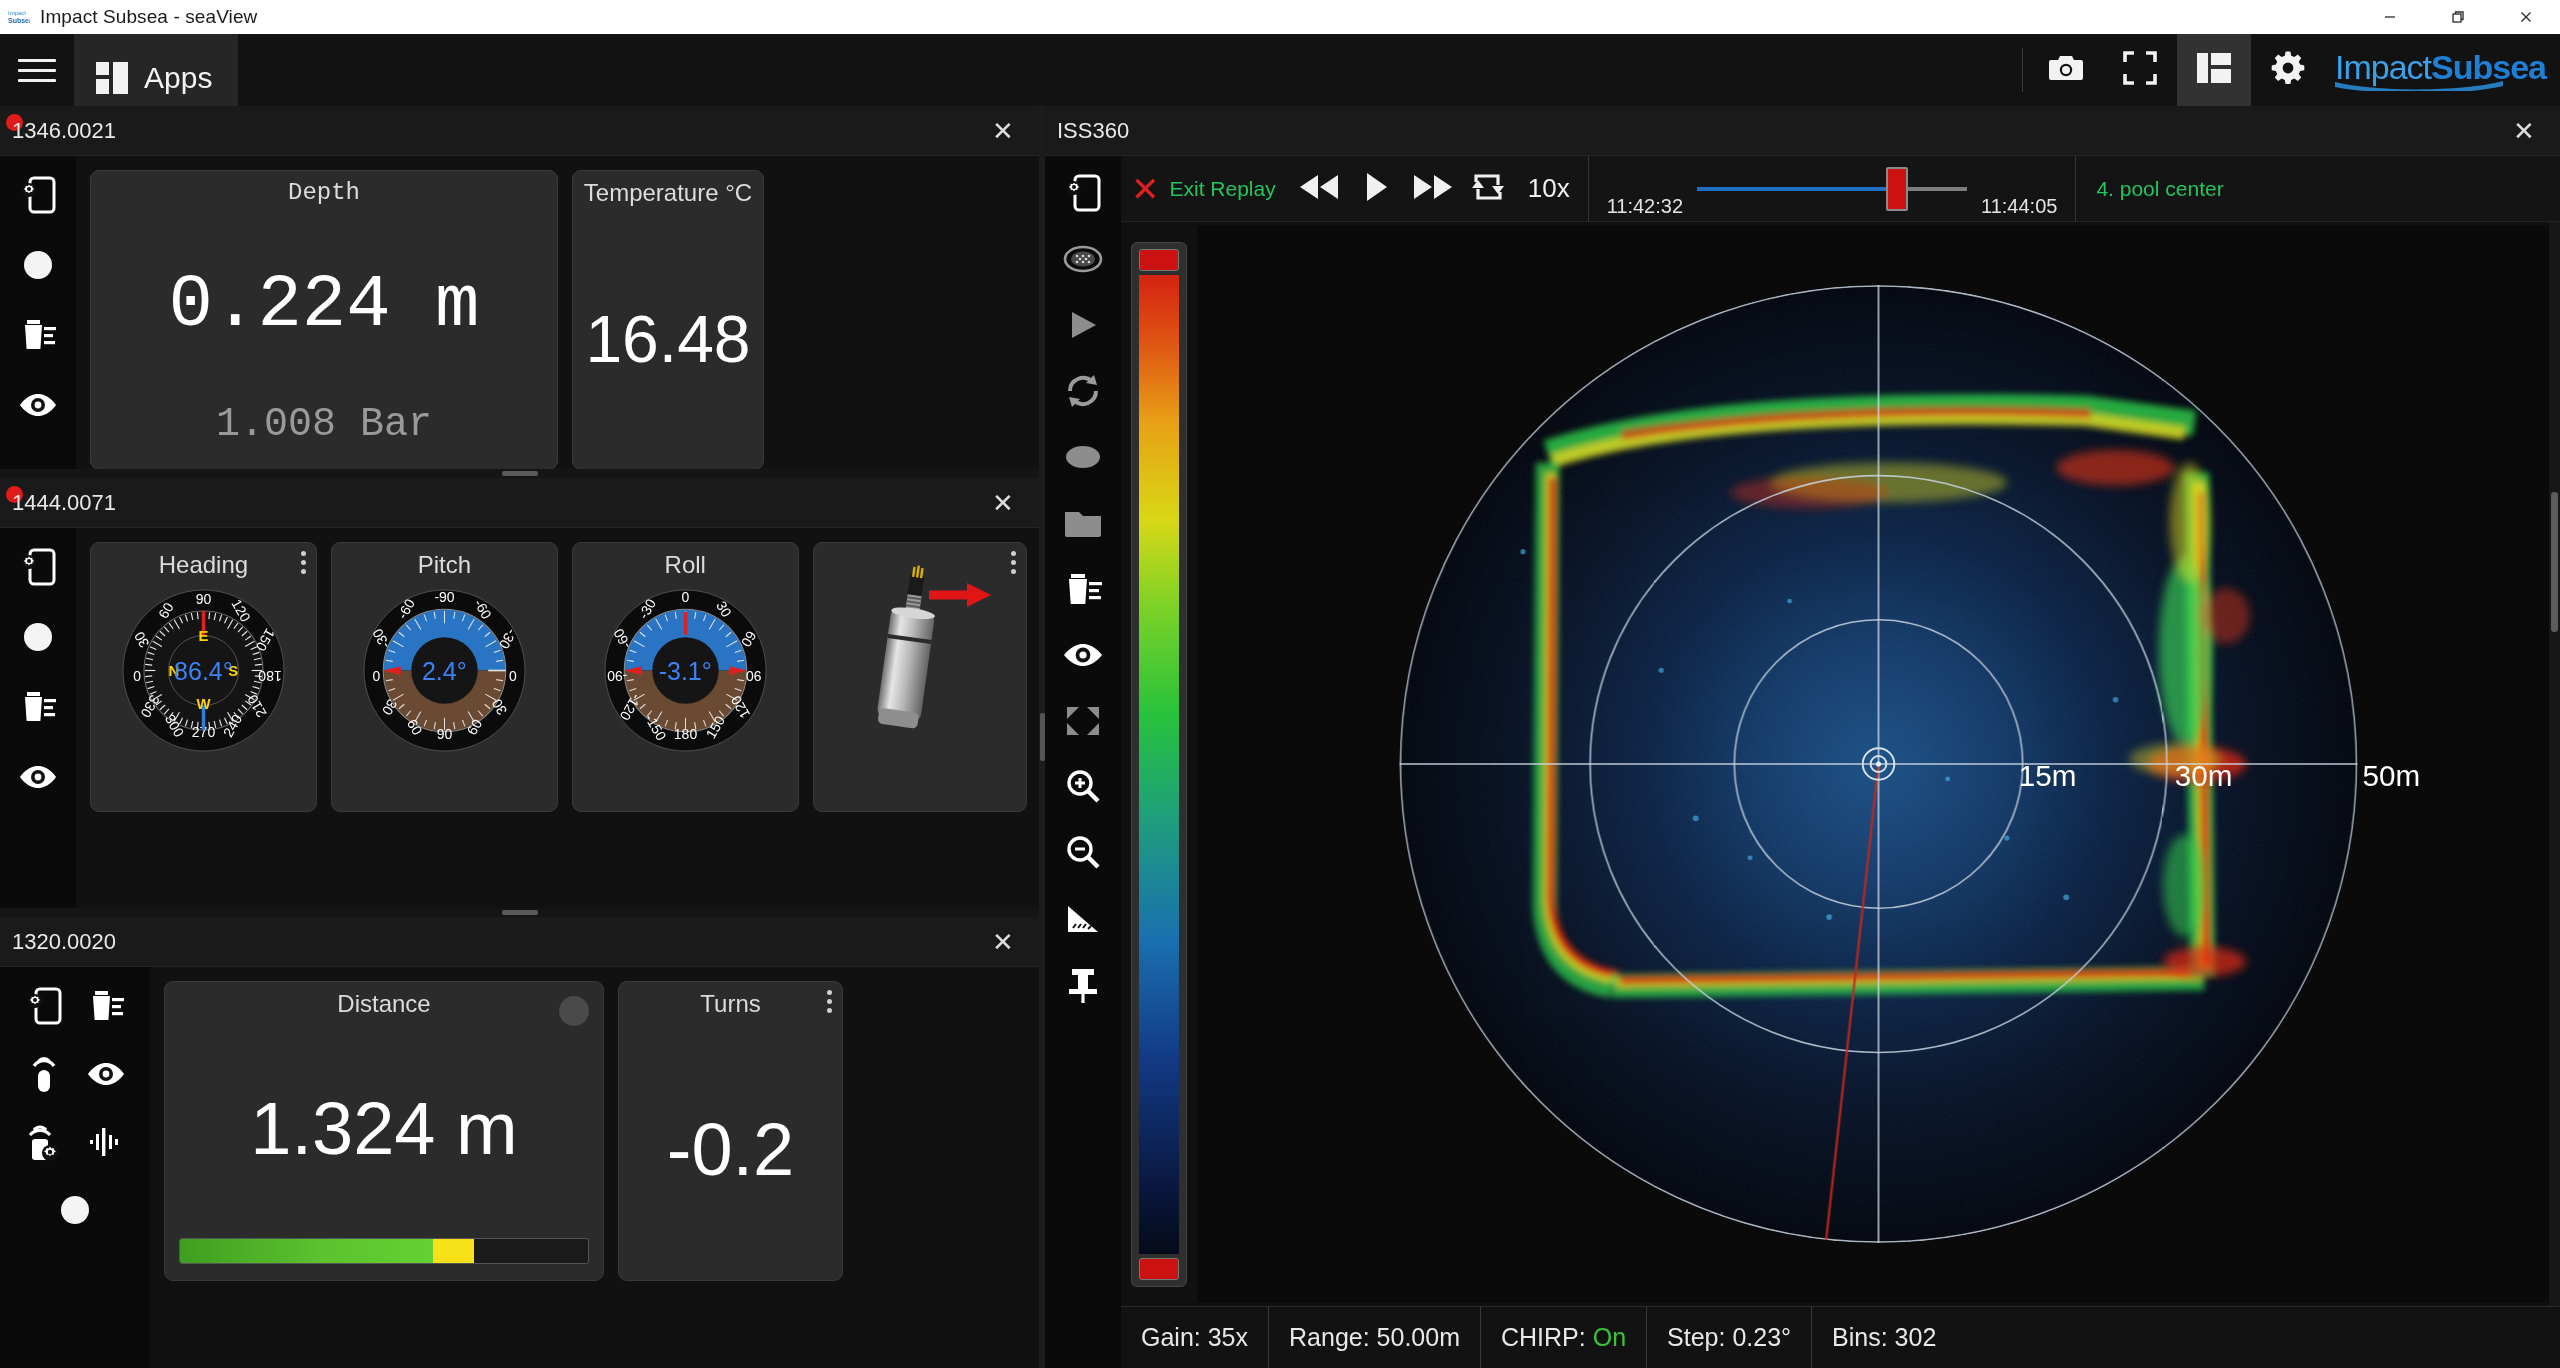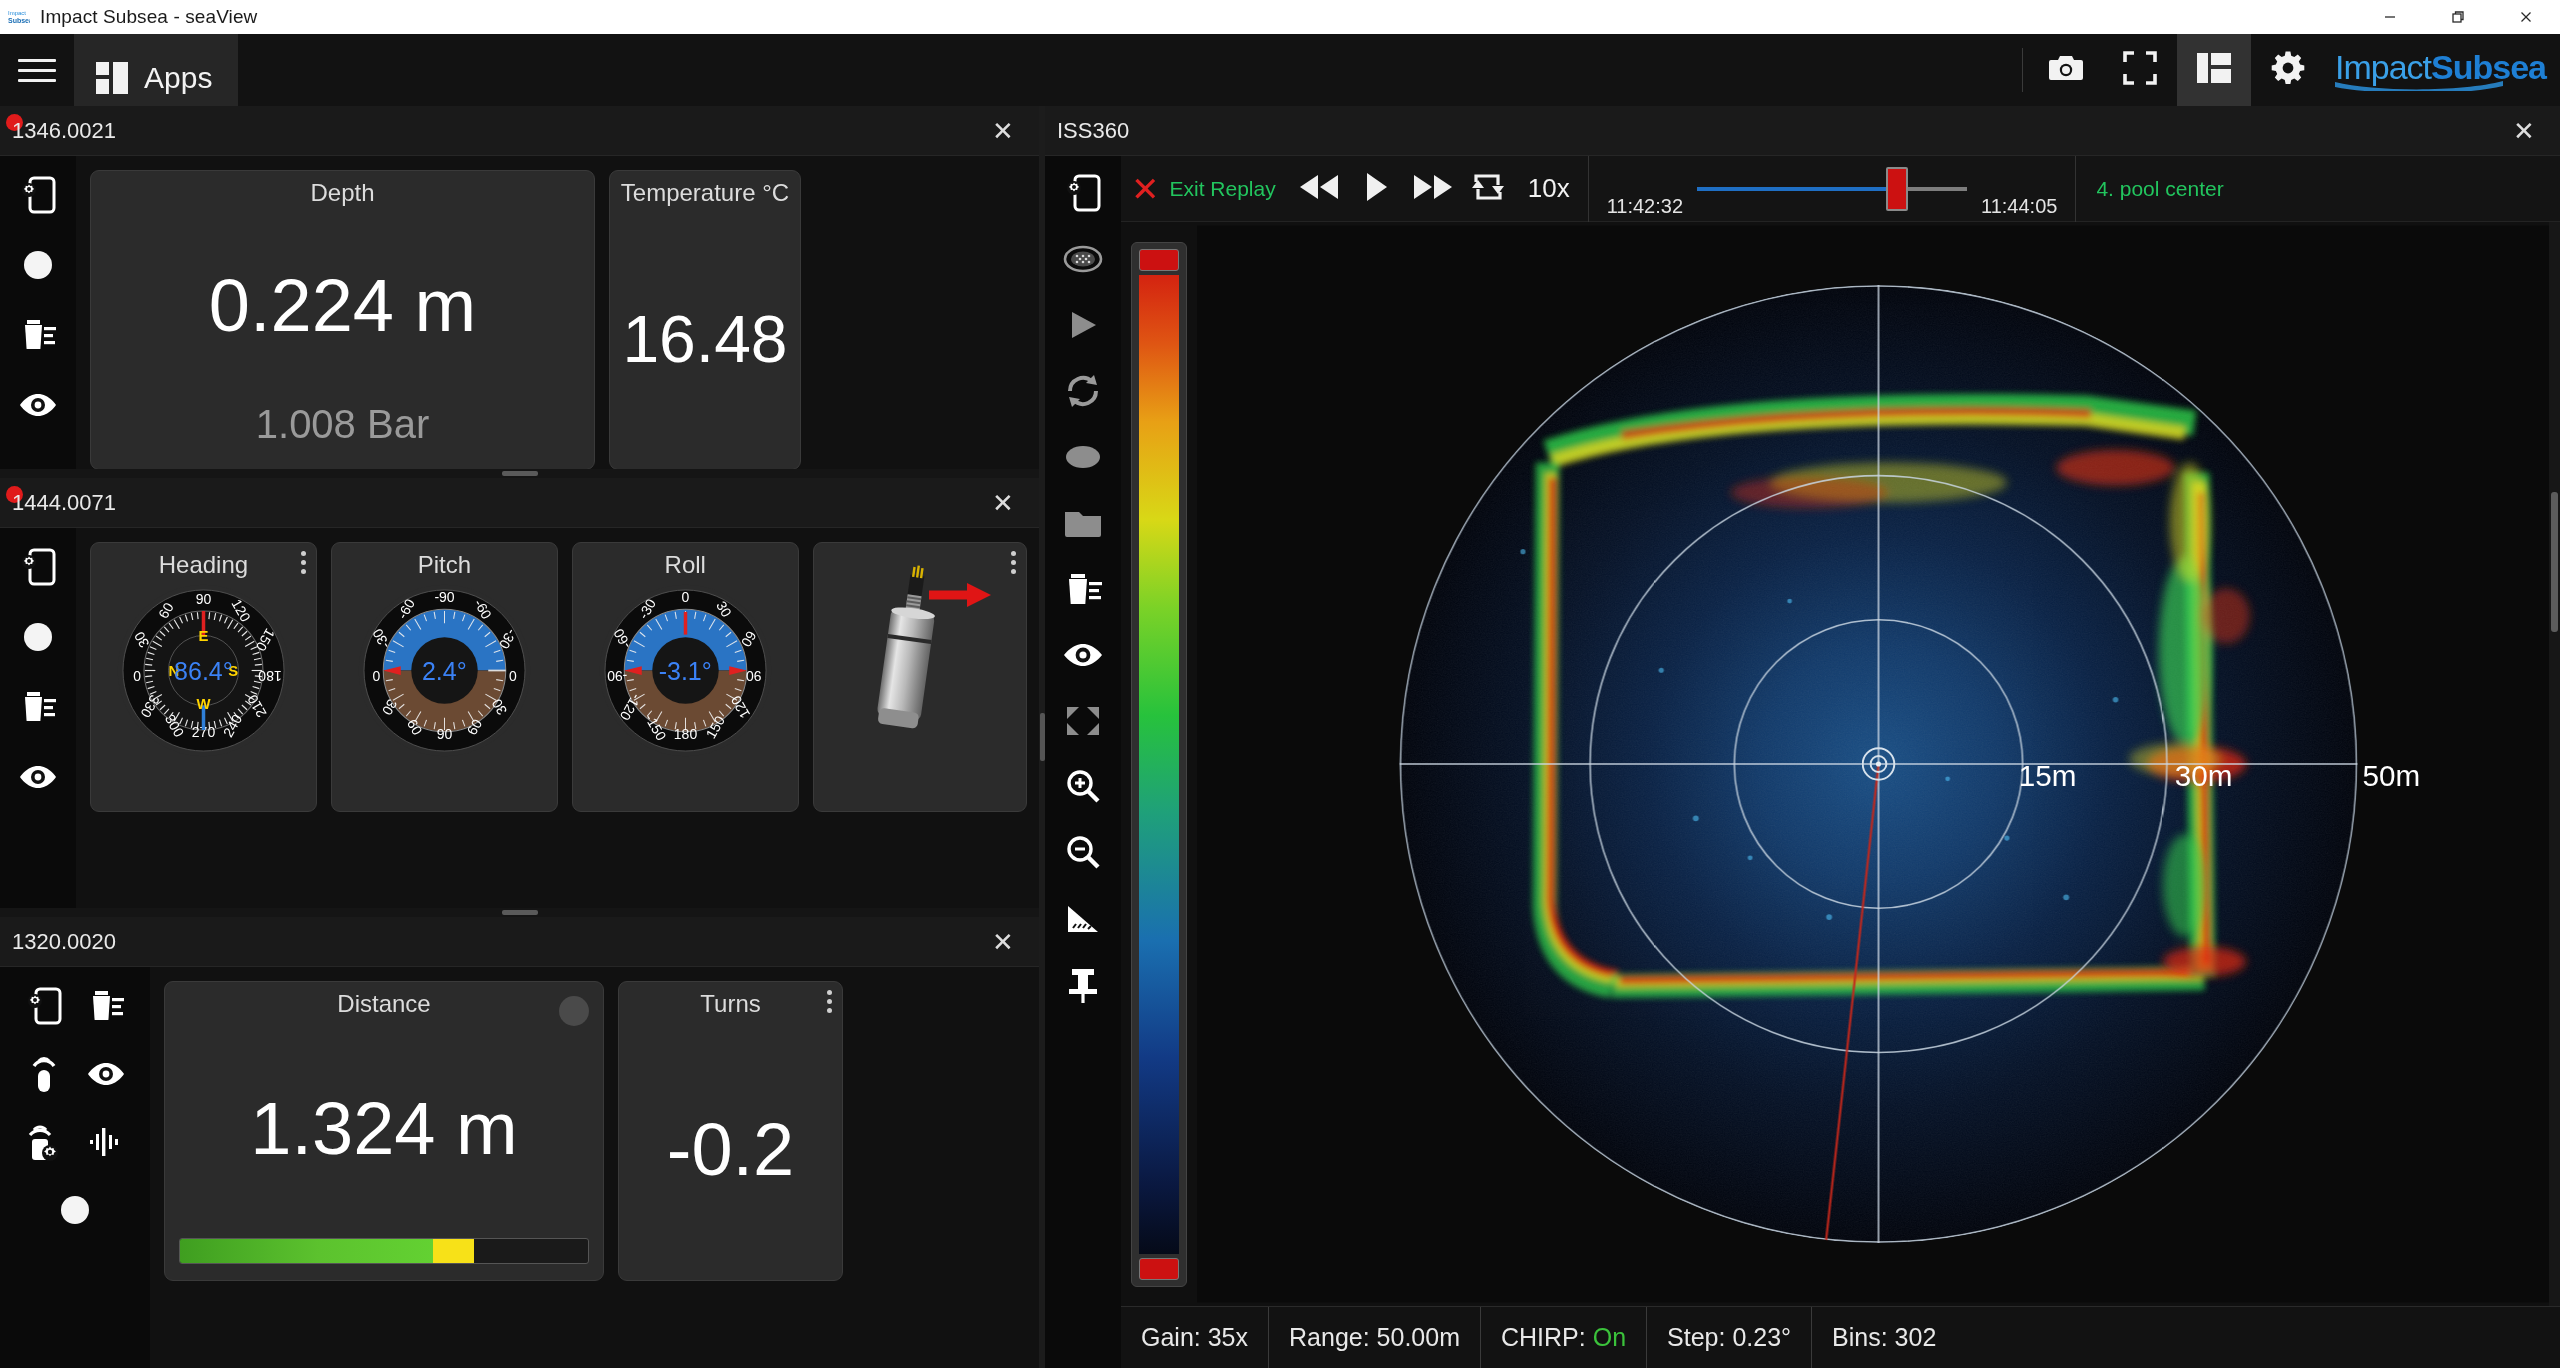--- a/index.html
+++ b/index.html
@@ -58,21 +58,21 @@
   
   .card{background:#2b2b2b;border:1px solid #3a3a3a;border-radius:9px;position:relative;display:flex;flex-direction:column;}
   .card-title{text-align:center;font-size:24px;color:#dcdcdc;padding:8px 0 2px;}
   .card-main{flex:1;display:flex;align-items:center;justify-content:center;}
   .big-val{font-size:74px;color:#fff;font-weight:400;line-height:1;white-space:nowrap;}
   .sub-val{font-size:40px;color:#9a9a9a;text-align:center;padding-bottom:22px;}
   .kebab{position:absolute;right:10px;top:8px;display:flex;flex-direction:column;gap:4px;}
   .kebab i{width:5px;height:5px;border-radius:50%;background:#cfcfcf;display:block;}
   .circ-btn{position:absolute;right:14px;top:14px;width:30px;height:30px;border-radius:50%;background:#4a4a4a;}
 
-  .depth-card{width:505px;height:300px;}
+  .depth-card{width:468px;height:300px;font-family:Liberation Mono, monospace;}
   .temp-card{width:192px;height:300px;}
   .temp-card .big-val{font-size:66px;}
 
   .gauge-card{width:235px;height:270px;align-items:center;}
   .att-card{width:222px;height:270px;}
 
   .dist-card{width:440px;height:300px;}
   .turns-card{width:225px;height:300px;}
 
   .progress{height:26px;margin:0 14px 16px;background:#1a1a1a;border:1px solid #555;border-radius:3px;overflow:hidden;display:flex;}

